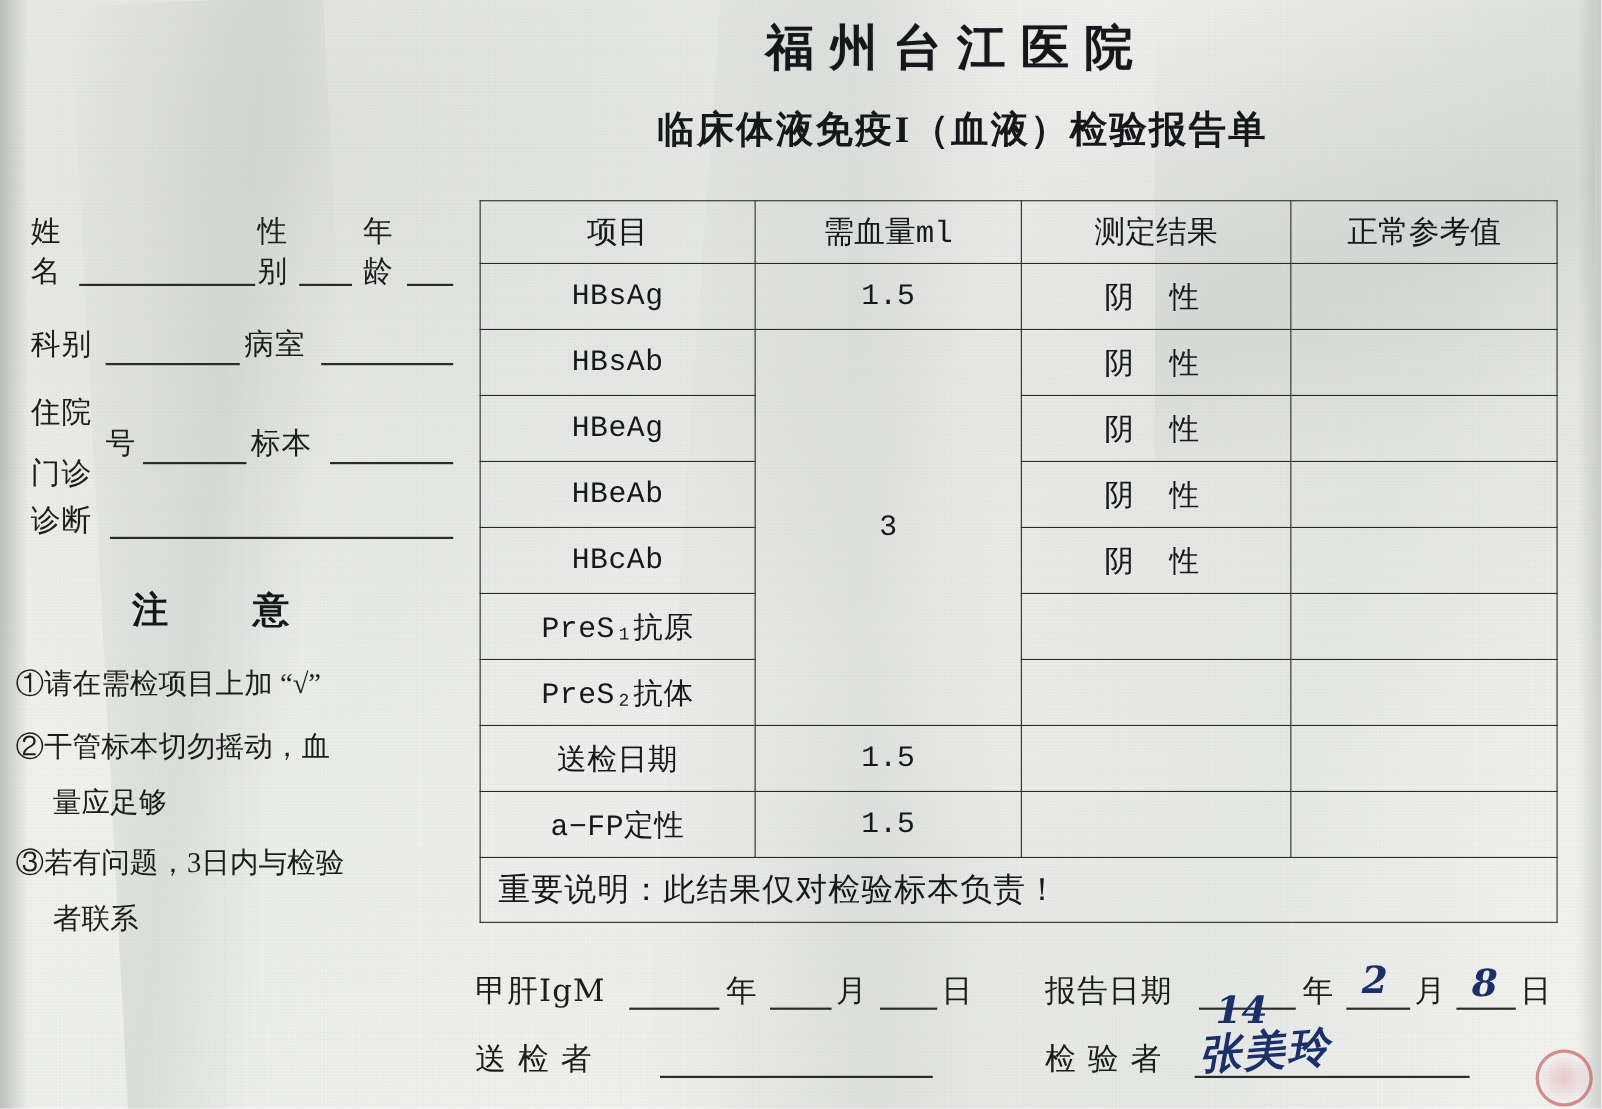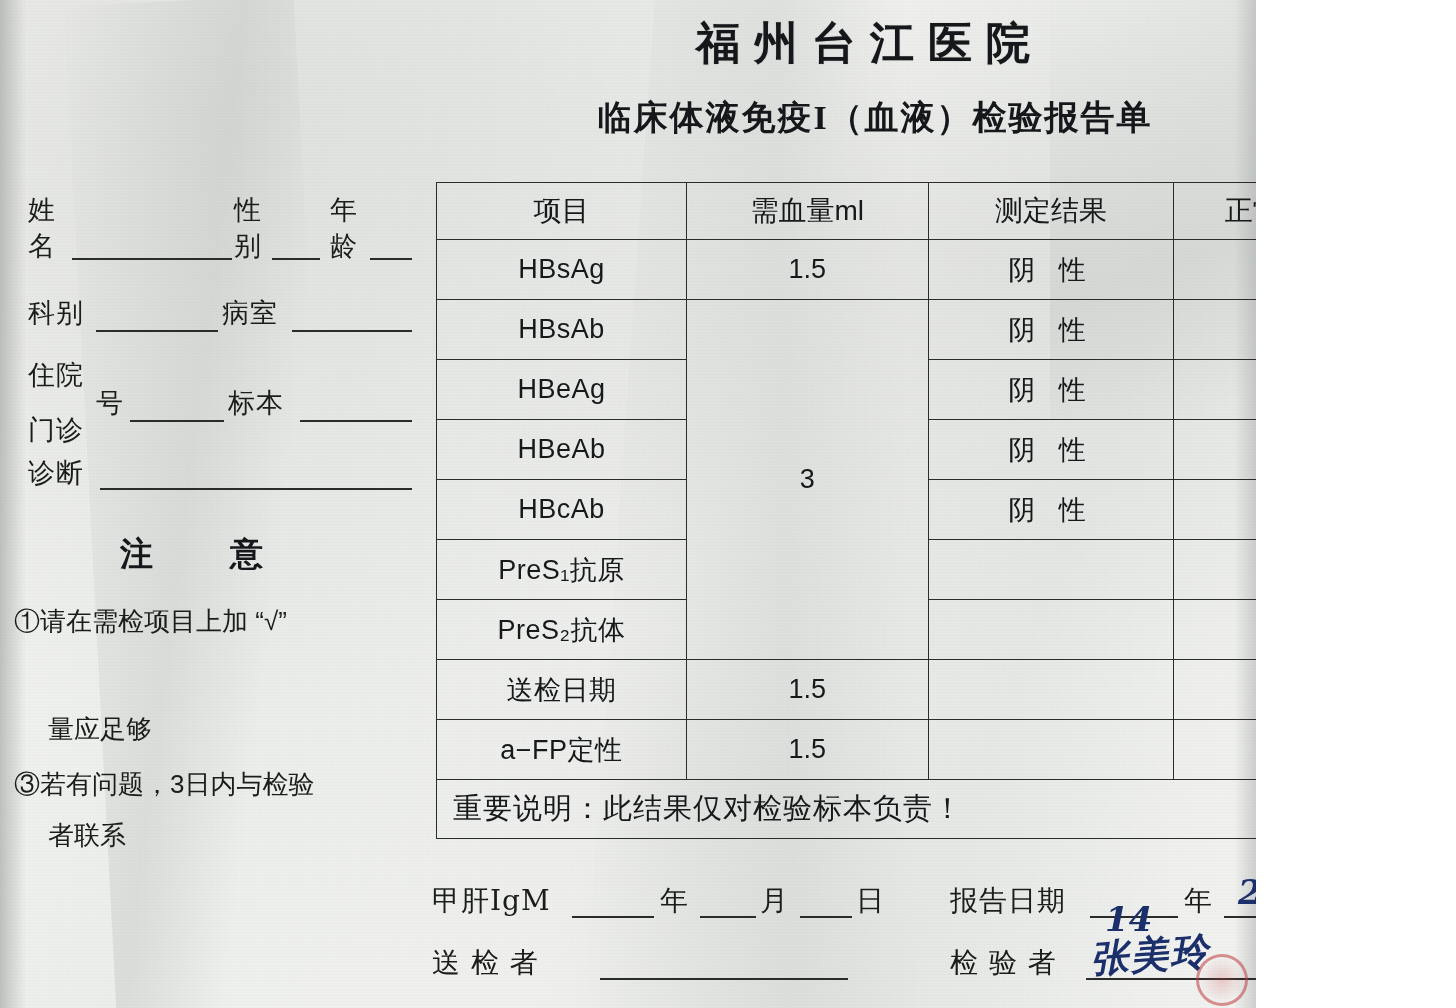--- a/index.html
+++ b/index.html
@@ -6,21 +6,21 @@
     margin: 0;
     padding: 0;
     background: #ffffff;
   }
   body {
     font-family: "Liberation Serif", "DejaVu Serif", serif;
     color: #1a1a1a;
   }
   #sheet {
     position: relative;
-    width: 1256px;
+    width: 1456px;
     height: 1008px;
     overflow: hidden;
     background:
       radial-gradient(ellipse at 18% 12%, rgba(210,212,210,0.55) 0%, rgba(255,255,255,0) 48%),
       radial-gradient(ellipse at 78% 26%, rgba(206,208,206,0.45) 0%, rgba(255,255,255,0) 42%),
       radial-gradient(ellipse at 55% 80%, rgba(214,216,214,0.40) 0%, rgba(255,255,255,0) 50%),
       linear-gradient(110deg, #f4f5f3 0%, #eceeec 30%, #f7f8f6 55%, #e9ebe9 78%, #f3f4f2 100%);
   }
   
   #paper-noise {
@@ -119,21 +119,21 @@
     left: 120px; top: 532px;
     font-family: "DejaVu Serif", "Liberation Serif", serif;
     font-weight: bold;
     font-size: 33px;
     letter-spacing: 22px;
     color: #15171a;
   }
   .notice-item {
     position: absolute;
     left: 14px;
-    font-family: Liberation Sans, sans-serif;
+    font-family: Liberation Serif, serif;
     font-size: 26px;
     line-height: 1.28;
     color: #1b1d1b;
     width: 420px;
     letter-spacing: 0px;
   }
   .notice-cont {
     position: absolute;
     left: 48px;
     font-family: Liberation Serif, serif;
@@ -145,21 +145,21 @@
   #result-table {
     position: absolute;
     left: 436px;
     top: 182px;
     width: 980px;
     border-collapse: collapse;
     background: transparent;
   }
   #result-table td, #result-table th {
     border: 1.6px solid #2a2c2a;
-    font-family: Liberation Sans, sans-serif;
+    font-family: Liberation Mono, monospace;
     font-size: 27px;
     color: #16181a;
     text-align: center;
     padding: 0;
     height: 59px;
     font-weight: normal;
   }
   #result-table th {
     height: 56px;
     font-size: 28px;
@@ -263,20 +263,21 @@
   <div class="pf-label" style="left:96px; top:385px;">号</div>
   <div class="pf-line" style="left:130px; top:420px; width:94px;"></div>
   <div class="pf-label" style="left:228px; top:385px;">标本</div>
   <div class="pf-line" style="left:300px; top:420px; width:112px;"></div>
 
   <div class="pf-label" style="left:28px; top:455px;">诊断</div>
   <div class="pf-line" style="left:100px; top:488px; width:312px;"></div>
 
   <div id="notice-title">注　意</div>
   <div class="notice-item" style="top:605px;">①请在需检项目上加 “√”</div>
+  <div class="notice-item" style="top:662px;">②干管标本切勿摇动，血</div>
   <div class="notice-cont" style="top:712px;">量应足够</div>
   <div class="notice-item" style="top:768px;">③若有问题，3日内与检验</div>
   <div class="notice-cont" style="top:818px;">者联系</div>
 
   <table id="result-table">
     <thead>
       <tr>
         <th class="col-item">项目</th>
         <th class="col-vol">需血量ml</th>
         <th class="col-res">测定结果</th>

